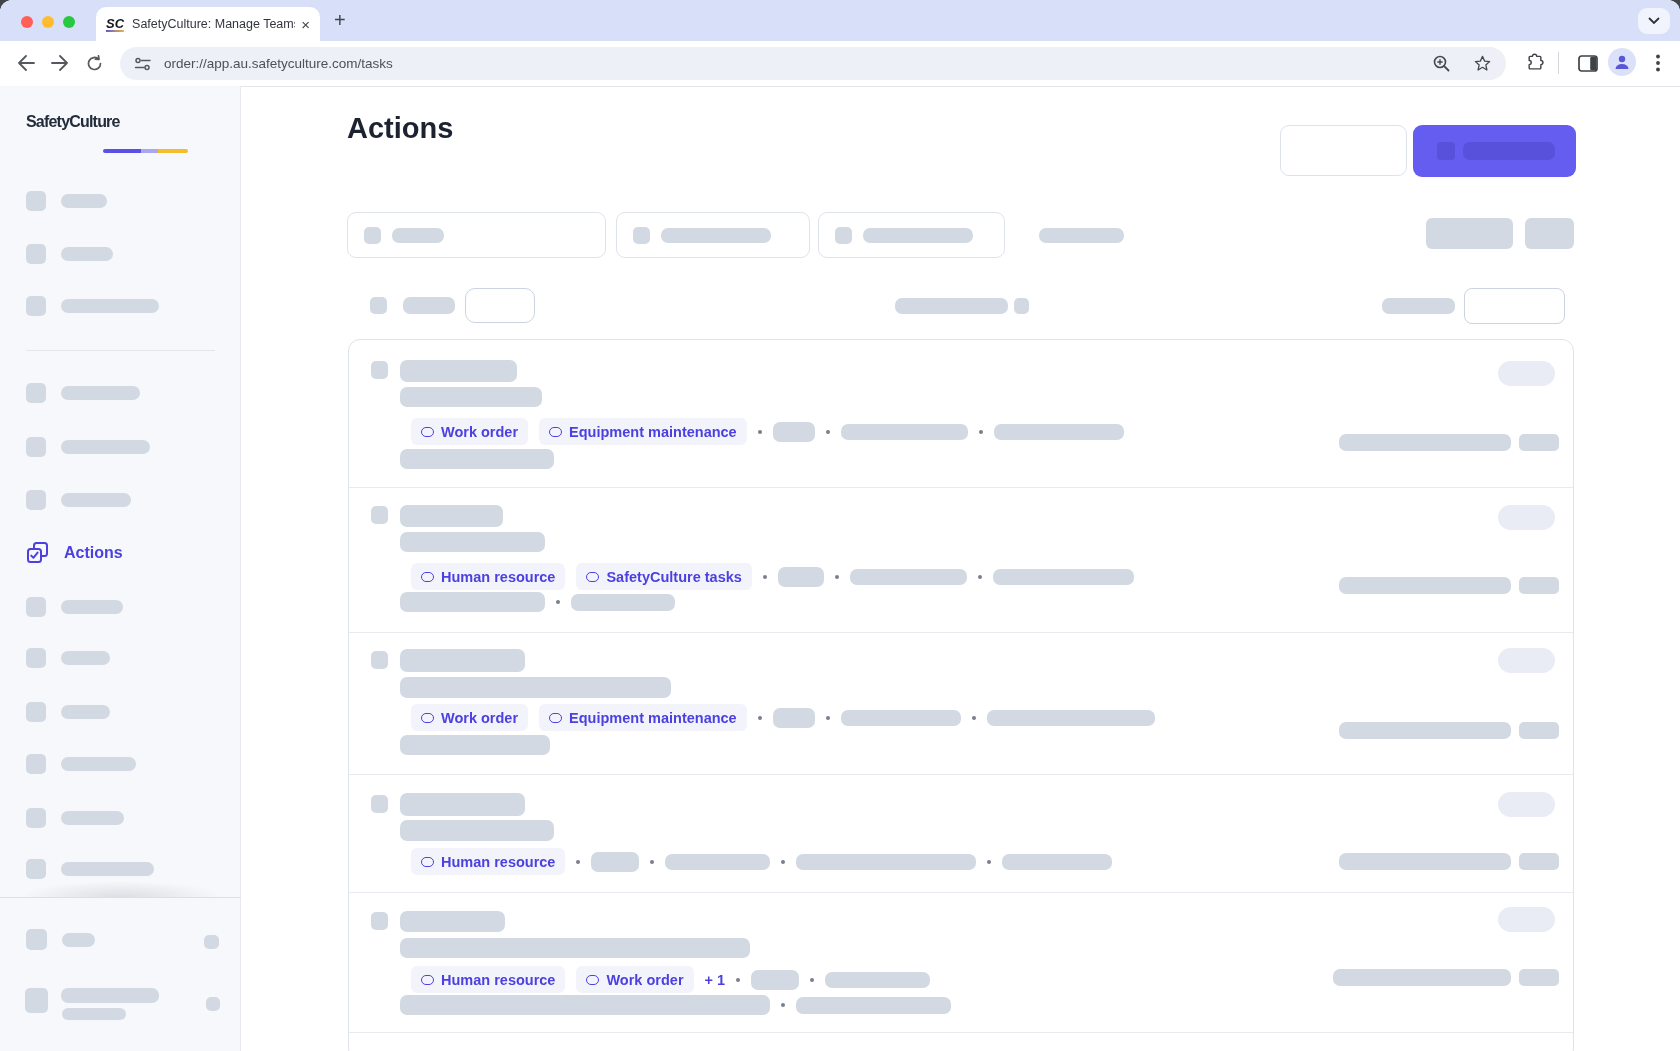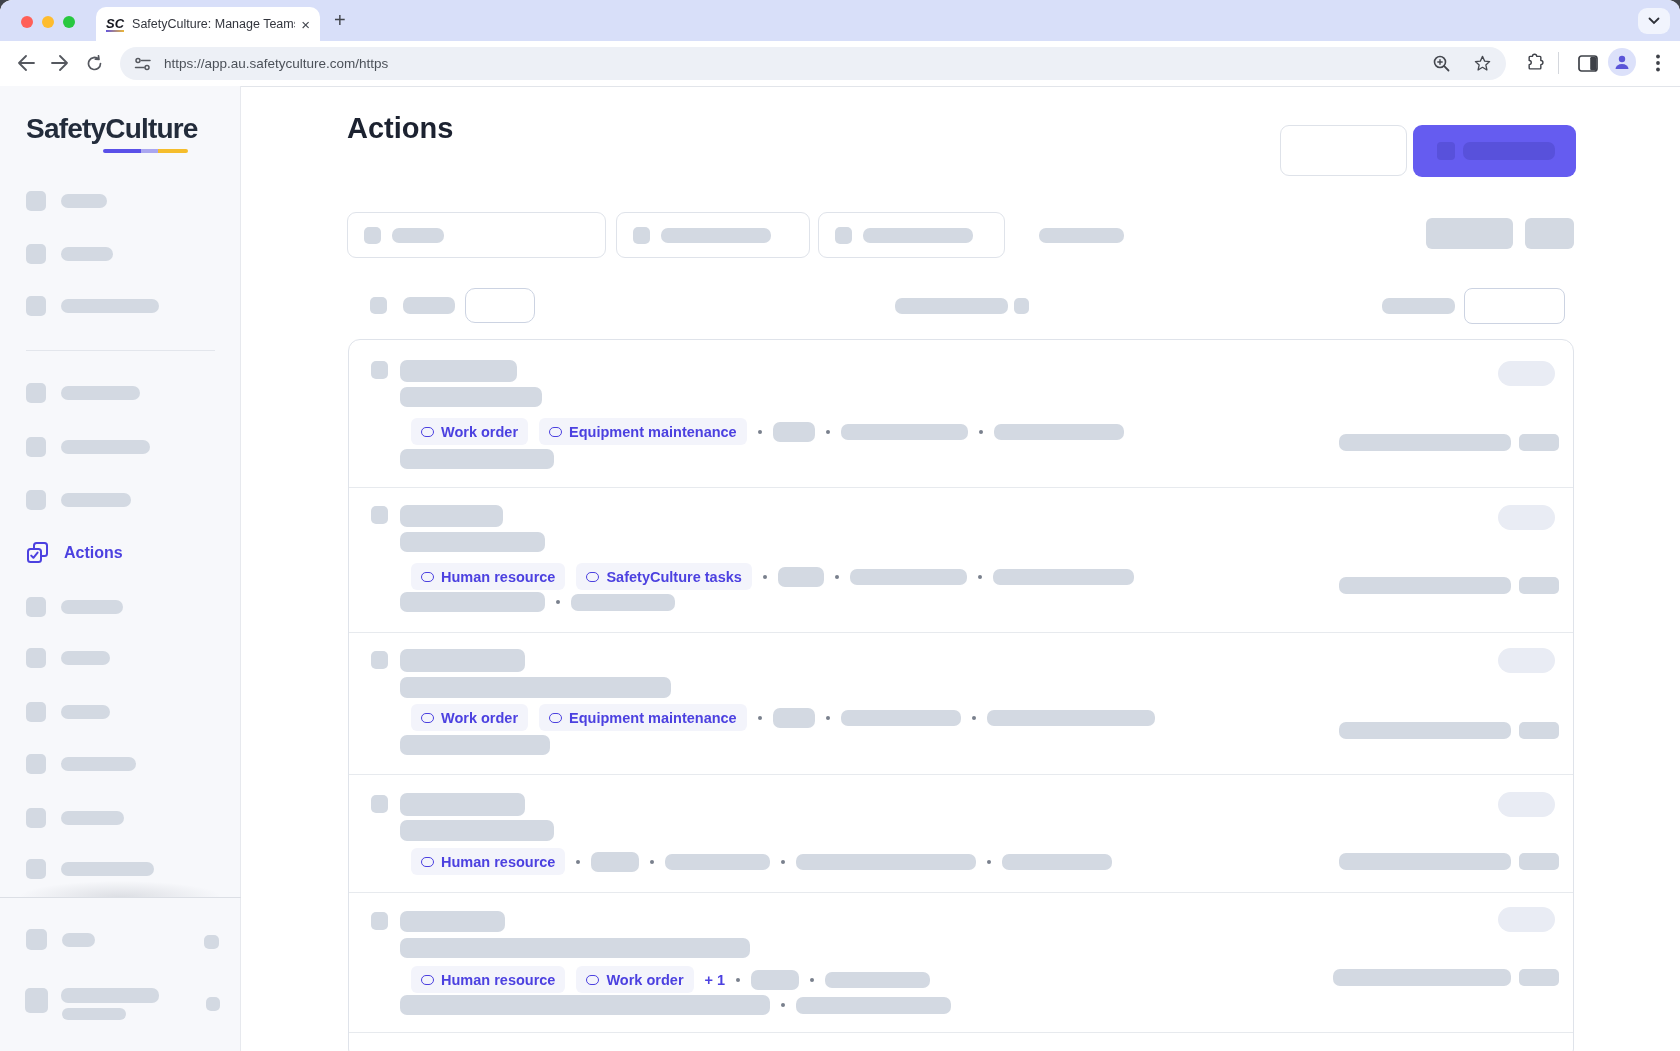--- a/index.html
+++ b/index.html
@@ -14,21 +14,21 @@
   .newtab{position:absolute;left:334px;top:9px;font-size:20px;color:#41444c;font-weight:400;}
   .strip-chevron{position:absolute;right:10px;top:8px;width:32px;height:26px;background:#f1f4fd;border-radius:9px;display:flex;align-items:center;justify-content:center;color:#2e3138;}
   .toolbar{position:absolute;left:0;top:41px;width:1680px;height:45px;background:#fff;border-bottom:1px solid #e2e5ea;}
   .tbtn{position:absolute;top:49px;width:28px;height:28px;display:flex;align-items:center;justify-content:center;}
   .urlbar{position:absolute;left:120px;top:47px;width:1386px;height:33px;background:#edf0f6;border-radius:17px;display:flex;align-items:center;padding:0 14px;box-sizing:border-box;}
   .urltext{font-size:13.5px;color:#4c5159;margin-left:12px;flex:1;}
   .sep{position:absolute;left:1558px;top:52px;width:1px;height:22px;background:#d4d7dd;}
   .avatar{position:absolute;left:1608px;top:48px;width:28px;height:28px;border-radius:50%;background:#dce1fa;display:flex;align-items:center;justify-content:center;}
   
   .sidebar{position:absolute;left:0;top:86px;width:241px;height:965px;background:#f7f8fb;border-right:1px solid #e7e9ee;box-sizing:border-box;}
-  .logo{position:absolute;left:26px;top:113px;font-size:28px;font-weight:800;letter-spacing:-0.8px;color:#232c3b;}
+  .logo{position:absolute;left:26px;top:113px;font-size:16px;font-weight:800;letter-spacing:-0.8px;color:#232c3b;}
   .logo-underline{position:absolute;left:103px;top:149px;width:85px;height:3.5px;border-radius:2px;background:linear-gradient(90deg,#5a50e8 0 45%,#aaa6f0 45% 65%,#f5bd2c 65% 100%);}
   .sk{position:absolute;background:#d3d9e2;border-radius:7px;}
   .sq{position:absolute;background:#d3d9e2;border-radius:5px;}
   .side-div{position:absolute;left:26px;width:189px;height:1px;background:#e3e6ec;}
   .nav-actions{position:absolute;left:26px;top:541px;display:flex;align-items:center;gap:15px;color:#4c41e0;font-size:16px;font-weight:700;}
   .side-shadow{position:absolute;left:0;top:874px;width:241px;height:23px;background:radial-gradient(ellipse 60% 100% at 50% 100%,rgba(40,50,70,0.13),rgba(40,50,70,0) 70%);}
   .side-footdiv{position:absolute;left:0;top:897px;width:241px;height:1px;background:#dcdfe5;}
   
   .pagetitle{position:absolute;left:347px;top:112px;font-size:29px;font-weight:700;color:#1c2230;}
   .btn-white{position:absolute;left:1280px;top:125px;width:127px;height:51px;background:#fff;border:1px solid #dee2e9;border-radius:9px;box-sizing:border-box;}
@@ -88,21 +88,21 @@
         <path d="M14.5 8.5 a6 6 0 1 1 -1.8 -4.3 M12.5 0.8 L13 4.5 L9.3 4.2" stroke="#55585f" stroke-width="1.7" fill="none" stroke-linecap="round" stroke-linejoin="round"></path>
       </svg>
   </div>
   <div class="urlbar">
     <svg width="18" height="14" viewBox="0 0 18 14">
         <circle cx="4" cy="3.5" r="2" stroke="#55585f" stroke-width="1.5" fill="none"></circle>
         <path d="M7.5 3.5 H16" stroke="#55585f" stroke-width="1.5" stroke-linecap="round"></path>
         <circle cx="13" cy="10.5" r="2" stroke="#55585f" stroke-width="1.5" fill="none"></circle>
         <path d="M1.5 10.5 H10" stroke="#55585f" stroke-width="1.5" stroke-linecap="round"></path>
       </svg>
-    <span class="urltext">https://app.au.safetyculture.com/https</span>
+    <span class="urltext">order://app.au.safetyculture.com/tasks</span>
     <svg width="19" height="19" viewBox="0 0 19 19" style="margin-right:22px;">
         <circle cx="8" cy="8" r="5.5" stroke="#44474e" stroke-width="1.6" fill="none"></circle>
         <path d="M12.2 12.2 L16.5 16.5" stroke="#44474e" stroke-width="1.8" stroke-linecap="round"></path>
         <path d="M8 5.8 V10.2 M5.8 8 H10.2" stroke="#44474e" stroke-width="1.4" stroke-linecap="round"></path>
       </svg>
     <svg width="19" height="19" viewBox="0 0 24 24">
         <path d="M12 3 L14.7 9 L21 9.6 L16.2 13.8 L17.6 20.2 L12 16.8 L6.4 20.2 L7.8 13.8 L3 9.6 L9.3 9 Z" stroke="#44474e" stroke-width="1.6" fill="none" stroke-linejoin="round"></path>
       </svg>
   </div>
   <div class="tbtn" style="left:1521px;">

